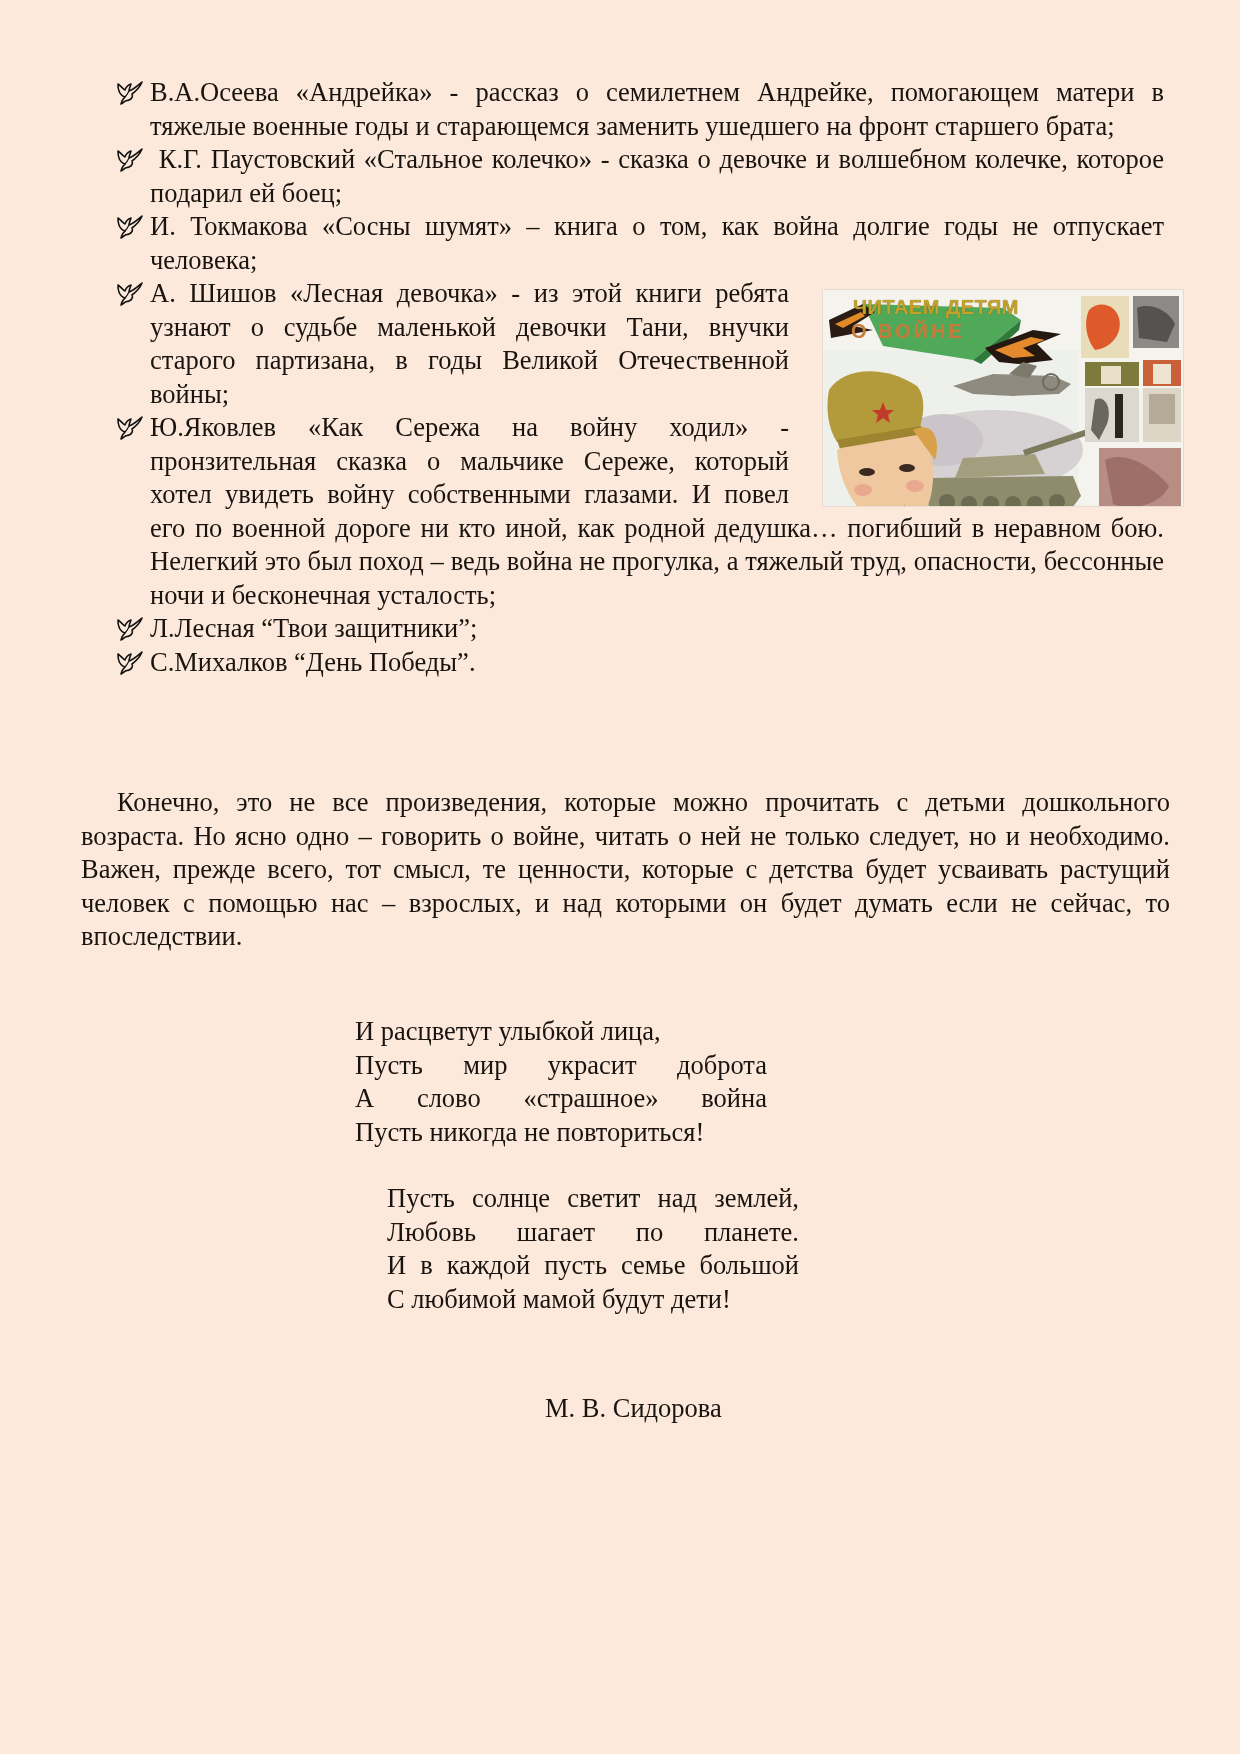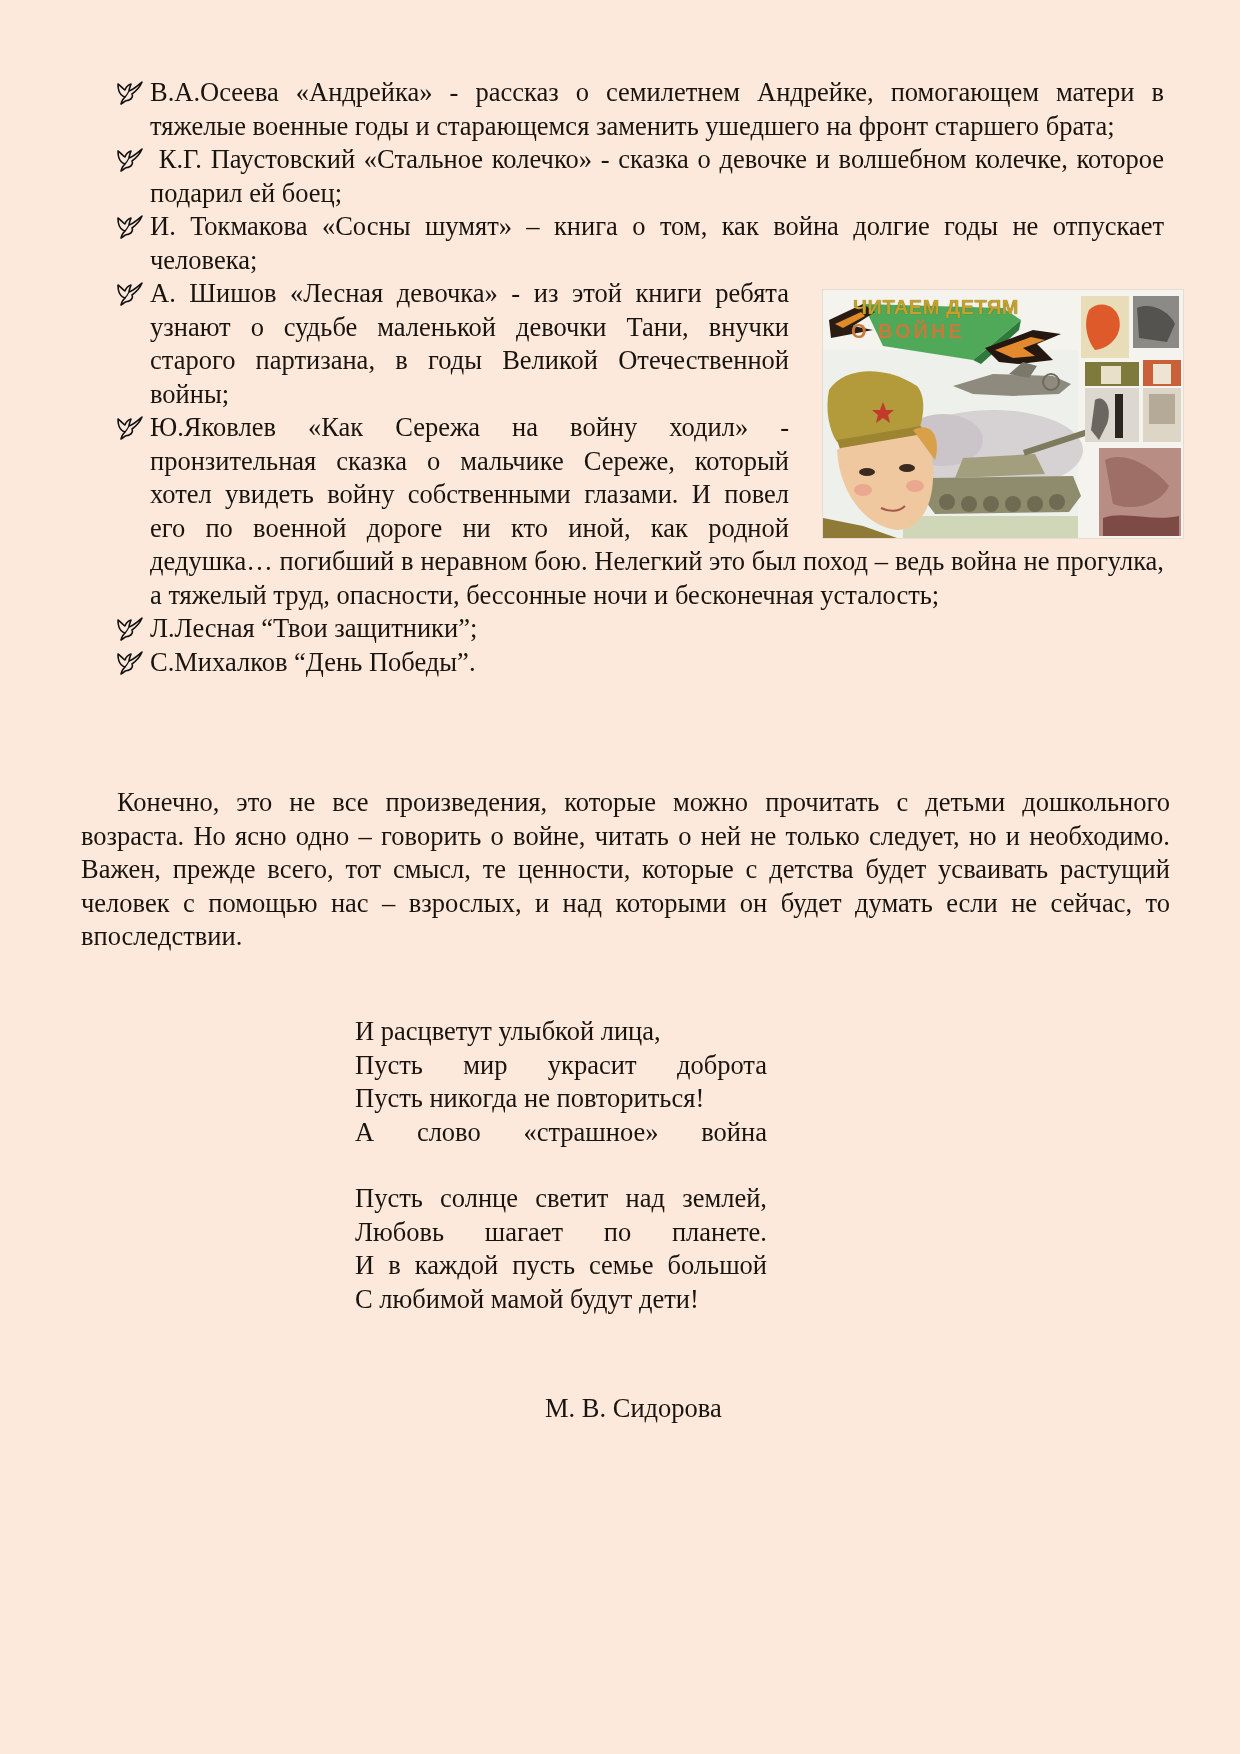--- a/index.html
+++ b/index.html
@@ -48,21 +48,21 @@
     height: 24px;
     display: block;
   }
   .bullet svg { display: block; width: 32px; height: 24px; }
   .book-list li .lead-space { white-space: pre; }
 
   
   .illustration {
     float: right;
     width: 360px;
-    height: 248px;
+    height: 216px;
     margin: 13px -19px 4px 34px;
     position: relative;
     overflow: hidden;
     background: #4c1d95;
     box-shadow: 0 0 0 1px #e6dccf;
   }
   .illustration svg { display: block; width: 360px; height: 248px; }
   .ill-title {
     position: absolute;
     left: 30px;
@@ -109,21 +109,21 @@
     line-height: 33.5px;
   }
   .poem .line {
     display: block;
     text-align: justify;
     text-align-last: justify;
     white-space: normal;
   }
   .poem .line.left { text-align-last: left; }
   .stanza-1 { top: 1015px; }
-  .stanza-2 { top: 1182px; }
+  .stanza-2 { top: 1182px; margin-left: 32px; }
 
   .signature {
     position: absolute;
     left: 545px;
     top: 1392px;
     font-size: 26.5px;
     line-height: 33.5px;
     white-space: nowrap;
   }
 </style>
@@ -265,22 +265,22 @@
         </svg>
       </span><span>С.Михалков “День Победы”.</span>
     </li>
   </ul>
 
   <p class="closing">Конечно, это не все произведения, которые можно прочитать с детьми дошкольного возраста. Но ясно одно – говорить о войне, читать о ней не только следует, но и необходимо. Важен, прежде всего, тот смысл, те ценности, которые с детства будет усваивать растущий человек с помощью нас – взрослых, и над которыми он будет думать если не сейчас, то впоследствии.</p>
 
   <div class="poem stanza-1">
     <span class="line left">И расцветут улыбкой лица,</span>
     <span class="line">Пусть мир украсит доброта</span>
+    <span class="line">А слово «страшное» война</span>
     <span class="line left">Пусть никогда не повториться!</span>
-    <span class="line">А слово «страшное» война</span>
   </div>
 
   <div class="poem stanza-2">
     <span class="line">Пусть солнце светит над землей,</span>
     <span class="line">Любовь шагает по планете.</span>
     <span class="line">И в каждой пусть семье большой</span>
     <span class="line left">С любимой мамой будут дети!</span>
   </div>
 
   <div class="signature">М. В. Сидорова</div>

